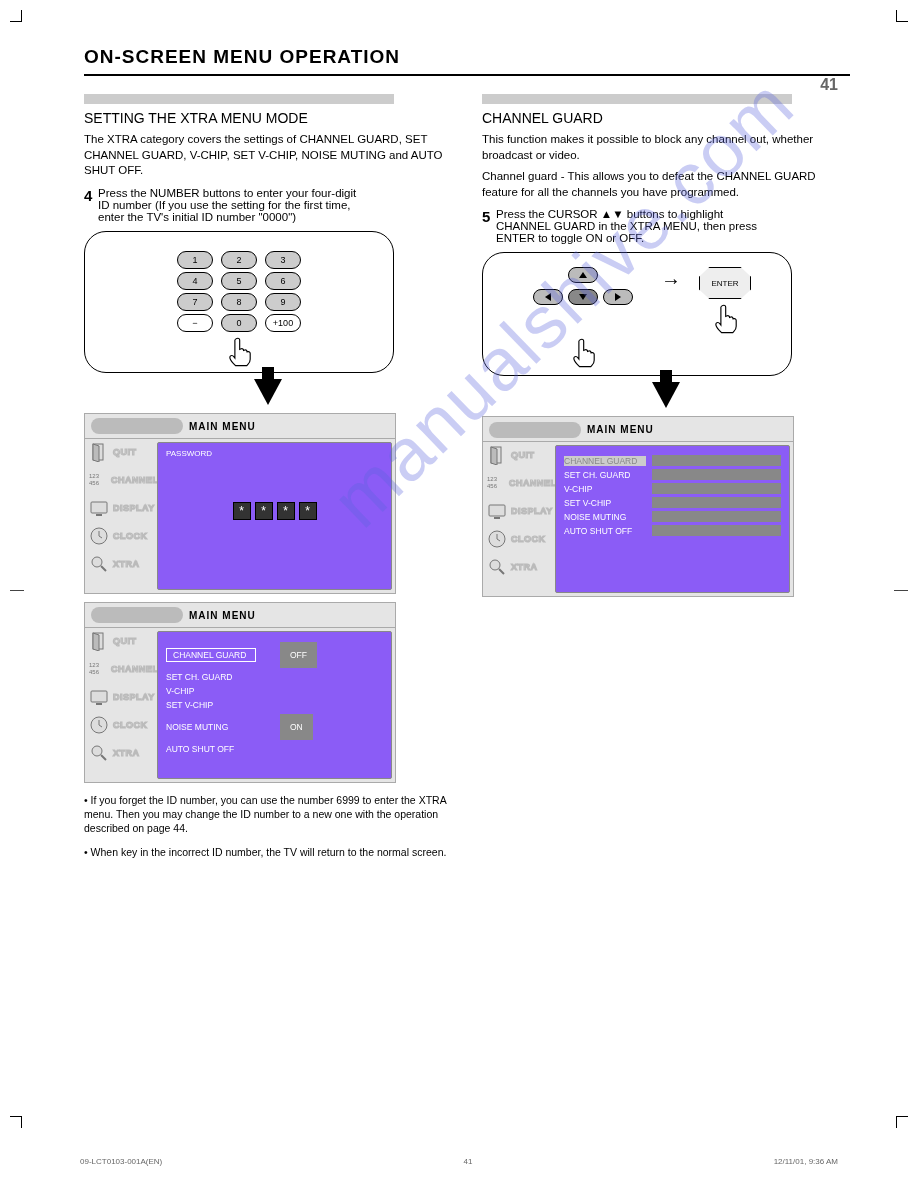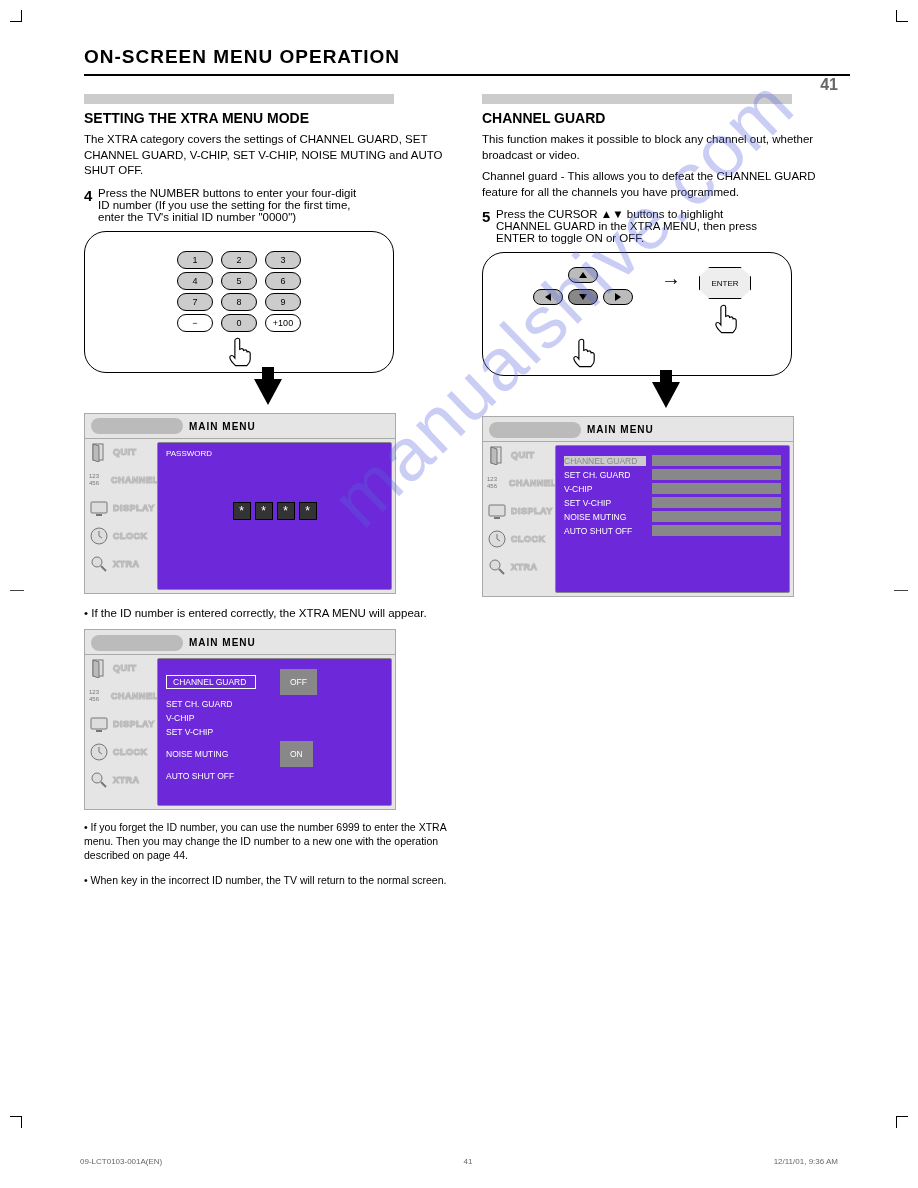--- a/index.html
+++ b/index.html
@@ -13,21 +13,21 @@
 .crop.bl::before{top:0;right:0}.crop.bl::after{top:0;right:0}.crop.br::before{top:0;left:0}.crop.br::after{top:0;left:0}
 .side-tick{position:absolute;width:14px;height:1px;background:#444;top:590px}
 .side-tick.l{left:10px}.side-tick.r{right:10px}
 .page{position:absolute;left:84px;top:36px;width:766px}
 .hdr-title{font-size:19px;letter-spacing:1px;font-weight:bold;padding:10px 0 6px}
 .hdr-rule{border-top:2px solid #000;margin-bottom:18px}
 .pnum{position:absolute;top:40px;right:12px;font-size:16px;font-weight:bold;color:#666}
 .cols{display:flex;gap:30px}
 .col{flex:1;position:relative}
 .gray-bar{height:10px;background:#ccc;margin-bottom:6px;width:310px}
-.sub{font-size:14px;font-weight:bold;margin-bottom:4px}
+.sub{font-size:14px;font-weight:normal;margin-bottom:4px}
 .para{font-size:11.5px;line-height:1.35;margin:6px 0}
 .step{font-size:11.5px;margin:8px 0}
 .step .n{display:inline-block;width:14px;font-size:15px;font-weight:bold;vertical-align:top}
 .step .t{display:inline-block;width:270px}
 .note{font-size:10.5px;margin-top:10px;line-height:1.35}
 .remote{border:1.5px solid #000;border-radius:22px;padding:16px 26px 4px;width:310px;margin:8px 0 6px;position:relative;text-align:center}
 .keypad .row{display:flex;justify-content:center;gap:8px;margin:3px 0}
 .key{display:inline-flex;align-items:center;justify-content:center;width:36px;height:18px;border:1px solid #000;border-radius:9px;background:#ccc;font-size:9px}
 .key.w{background:#fff}
 .arrow-down{width:0;height:0;border-left:14px solid transparent;border-right:14px solid transparent;border-top:26px solid #000;margin:6px auto 8px;position:relative}
@@ -35,21 +35,21 @@
 .menu{width:312px;border:1px solid #aaa}
 .mtitle{background:#e5e5e5;border-bottom:1px solid #aaa;padding:3px 6px}
 .mtitle .pill{display:inline-block;background:#bbb;border-radius:9px;width:92px;height:16px;vertical-align:middle}
 .mtitle .txt{font-size:10px;font-weight:bold;letter-spacing:1px;margin-left:6px;vertical-align:middle}
 .mbody{display:flex;background:#e5e5e5}
 .side{width:72px;padding:0 2px;display:flex;flex-direction:column;gap:2px}
 .srow{display:flex;align-items:center;gap:2px;height:26px}
 .icn{width:24px;height:22px;display:flex;align-items:center;justify-content:center}
 .icn svg{width:22px;height:20px}
 .olabel{font-size:9px;font-weight:900;letter-spacing:0.5px;color:#fff;-webkit-text-stroke:1.2px #bbb;font-family:Arial Black,Arial,sans-serif}
-.pane{flex:1;background:#6d28d9;border:1px solid #888;margin:3px 3px 3px 0;border-radius:2px;padding:6px 8px;min-height:148px;font-size:9px;color:#fff}
+.pane{flex:1;background:#8b5cf6;border:1px solid #888;margin:3px 3px 3px 0;border-radius:2px;padding:6px 8px;min-height:148px;font-size:9px;color:#fff}
 .pw-row{display:flex;justify-content:center;gap:4px;margin-top:44px}
 .pw-box{width:18px;height:18px;background:#333;border:1px solid #000;color:#fff;display:flex;align-items:center;justify-content:center;font-size:12px}
 .lbl{font-size:8px;color:#fff;margin-bottom:2px}
 .opt-row{display:flex;font-size:8.5px;color:#fff;align-items:center;gap:24px;margin:4px 0}
 .opt-row .k{width:90px}
 .opt-row .box{border:1px solid #fff;padding:1px 6px}
 .opt-row .v{background:#888;padding:8px 10px}
 .list-row{display:flex;font-size:8.5px;color:#fff;align-items:center;margin:3px 0;gap:6px}
 .list-row .k{width:82px;white-space:nowrap}
 .list-row .bar{background:#888;height:11px;flex:1}
@@ -180,21 +180,20 @@
             <div class="pw-row">
               <div class="pw-box">*</div>
               <div class="pw-box">*</div>
               <div class="pw-box">*</div>
               <div class="pw-box">*</div>
             </div>
           </div>
         </div>
       </div>
 
-      <div class="para" style="margin-top:12px">• <span>If the ID number is entered correctly, the XTRA MENU will appear.</span></div>
 
       <div class="menu" style="margin-top:8px">
         <div class="mtitle"><span class="pill"></span><span class="txt">MAIN MENU</span></div>
         <div class="mbody">
           <div class="side">
             <div class="srow">
                 <span class="icn">
                   <svg viewBox="0 0 20 20">
                     <rect x="4" y="2" width="10" height="16" fill="#ddd" stroke="#777"></rect>
                     <path d="M4 2l6 2v16l-6-2z" fill="#bbb" stroke="#777"></path>

